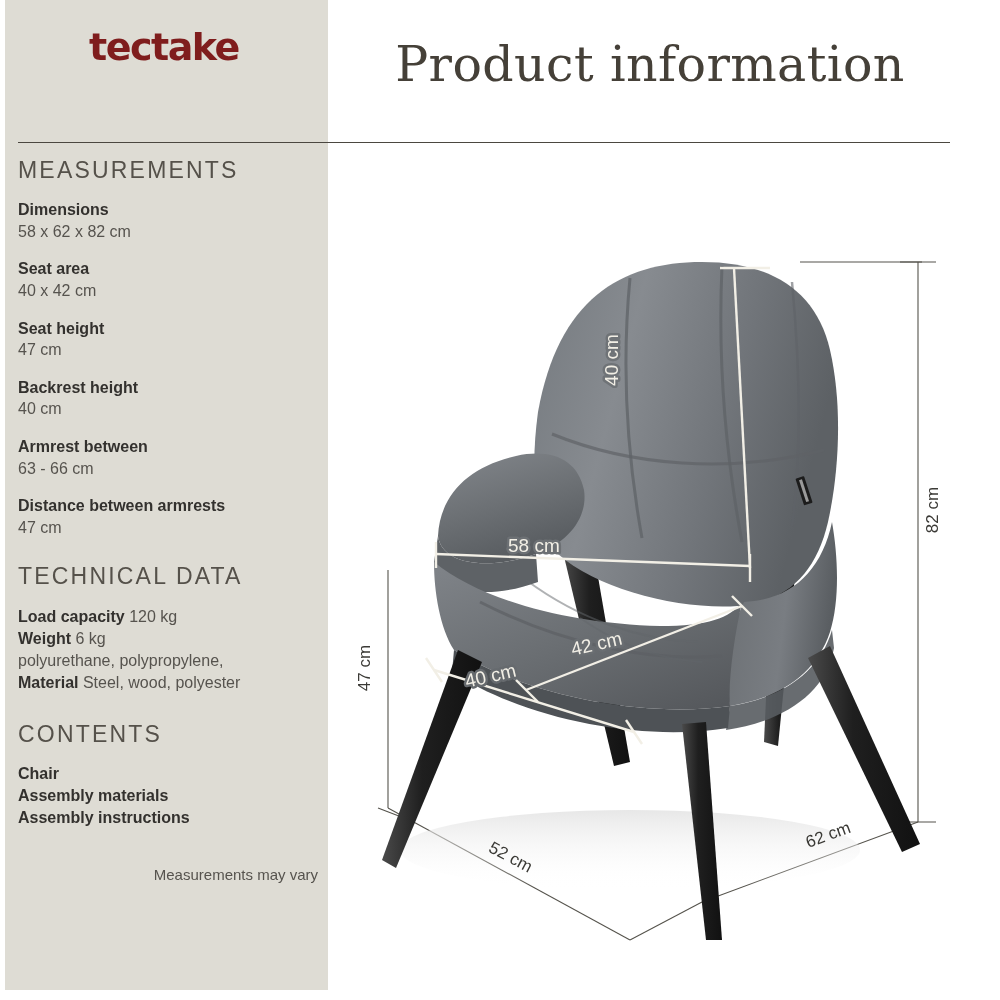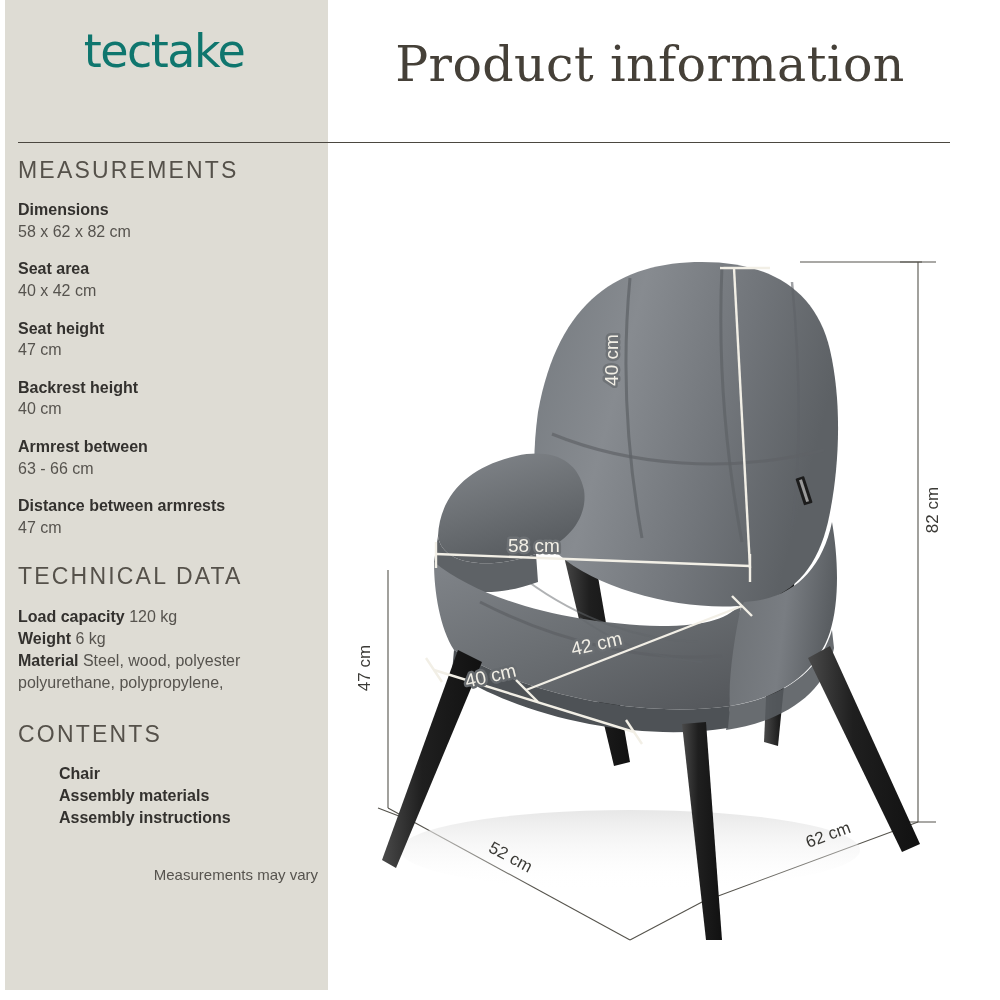--- a/index.html
+++ b/index.html
@@ -28,24 +28,24 @@
   
   #logo-block {
     position: absolute;
     left: 0px;
     top: 28px;
     width: 328px;
     text-align: center;
   }
   #logo-wordmark {
     font-family: "DejaVu Sans", sans-serif;
-    font-weight: normal;
-    font-size: 46px;
+    font-weight: bold;
+    font-size: 38px;
     letter-spacing: -1.5px;
-    color: #0f766e;
+    color: #7f1d1d;
     line-height: 1;
   }
   #logo-sub {
     font-family: "DejaVu Serif", serif;
     font-size: 25px;
     color: #4a4739;
     line-height: 1;
     margin-top: 3px;
     letter-spacing: 0.5px;
   }
@@ -121,21 +121,21 @@
     font-size: 15px;
     font-weight: normal;
     color: #56534e;
     line-height: 1.4;
     text-align: right;
   }
   #measurements-group { margin-bottom: 6px; }
   #technical-heading { margin-top: 26px; }
   #technical-group { margin-bottom: 8px; }
   #contents-heading { margin-top: 28px; }
-  #contents-group { margin-bottom: 34px; margin-left: 41px; }
+  #contents-group { margin-bottom: 34px; }
 
   
   #product-figure {
     position: absolute;
     left: 330px;
     top: 150px;
     width: 670px;
     height: 850px;
   }
   #product-svg { display: block; }
@@ -198,25 +198,25 @@
 
   <div id="technical-group">
     <div class="tech-line">
       <b>Load capacity</b>
       <span>120 kg</span>
     </div>
     <div class="tech-line">
       <b>Weight</b>
       <span>6 kg</span>
     </div>
+    <div class="tech-line">polyurethane, polypropylene,</div>
     <div class="tech-line">
       <b>Material</b>
       <span>Steel, wood, polyester</span>
     </div>
-    <div class="tech-line">polyurethane, polypropylene,</div>
   </div>
 
   <div class="section-heading" id="contents-heading">CONTENTS</div>
 
   <div id="contents-group">
     <div class="contents-item">Chair</div>
     <div class="contents-item">Assembly materials</div>
     <div class="contents-item">Assembly instructions</div>
   </div>
 

